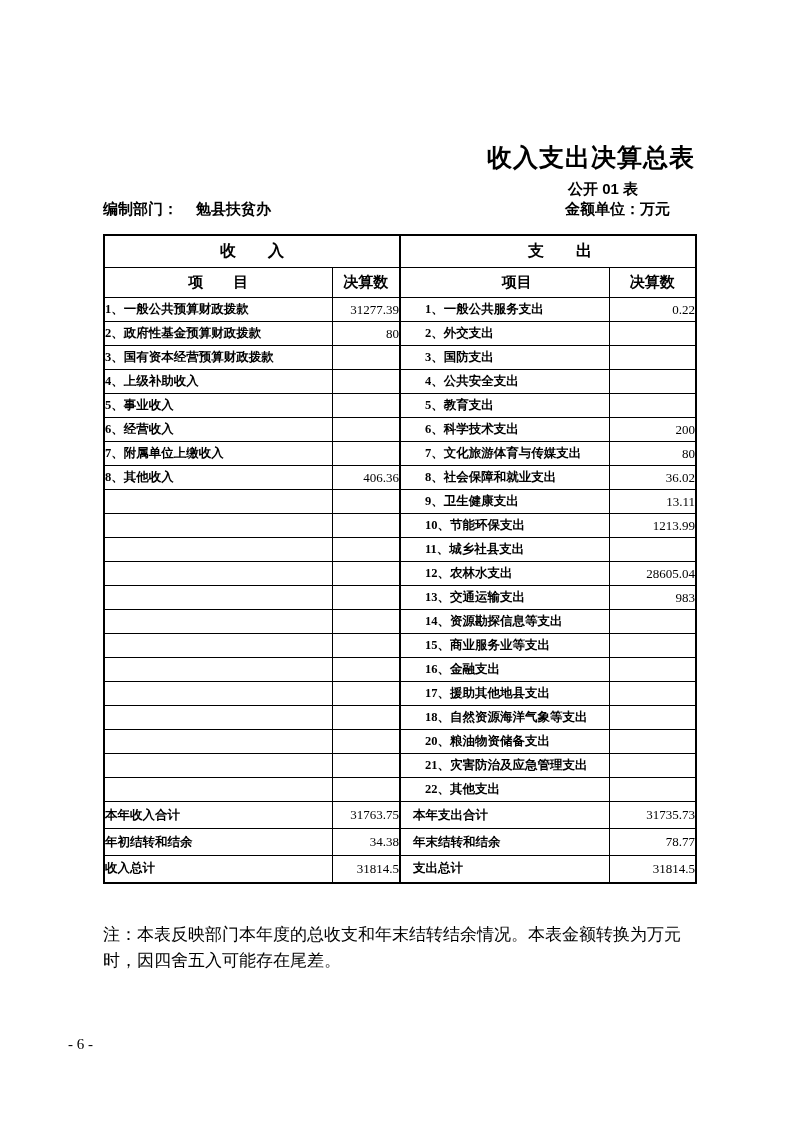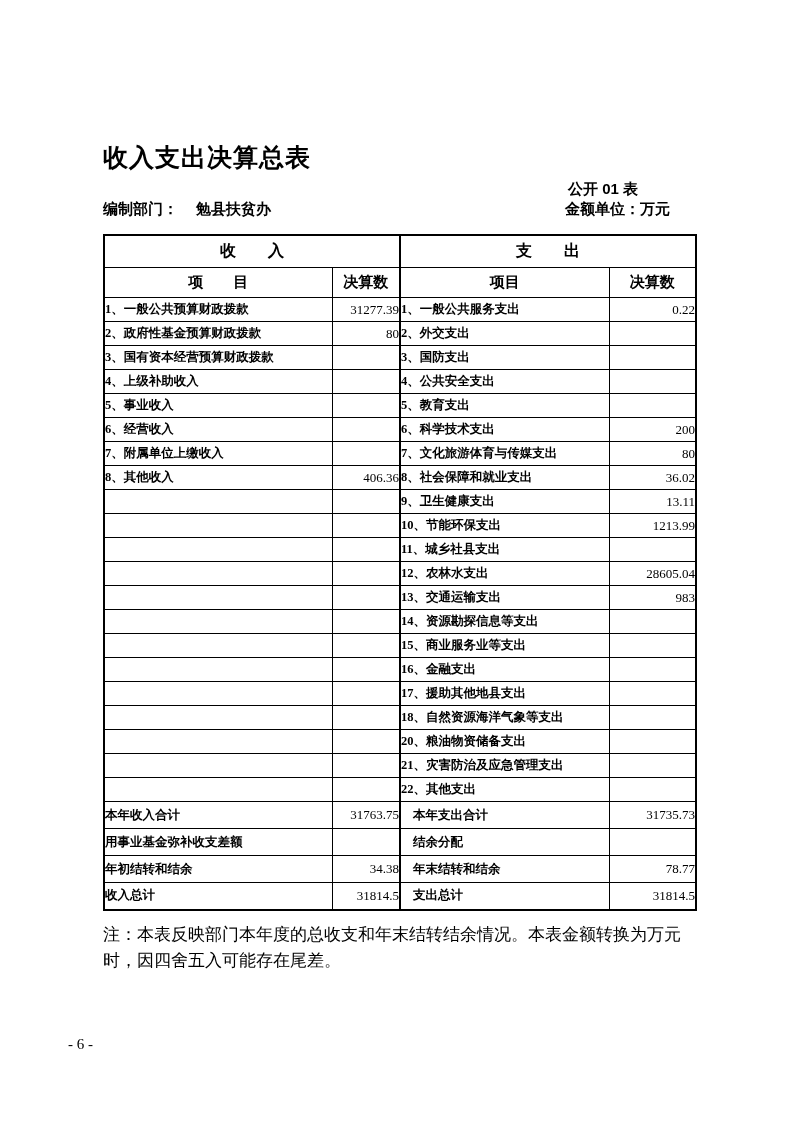--- a/index.html
+++ b/index.html
@@ -7,21 +7,21 @@
     position:relative;
     width:793px;height:1121px;
     margin:0 auto;
     background:#ffffff;
     font-family:"Liberation Sans","DejaVu Sans",sans-serif;
     color:#000;
     overflow:hidden;
   }
   .title{
     position:absolute;top:141px;left:103px;width:592px;
-    text-align:left;font-size:25px;font-weight:bold;letter-spacing:1px;
+    text-align:right;font-size:25px;font-weight:bold;letter-spacing:1px;
   }
   .table-code{
     position:absolute;top:180px;left:103px;width:535px;
     text-align:right;font-size:15px;font-weight:bold;
   }
   .meta-row{
     position:absolute;top:200px;left:103px;width:592px;
     font-size:15px;font-weight:bold;text-align:center;
   }
   .meta-left{float:left;}
@@ -35,21 +35,21 @@
   }
   table.fin{border:2px solid #000;}
   table.fin th,table.fin td{
     border:1.5px solid #000;
     padding:0;
     overflow:hidden;
     white-space:nowrap;
   }
   
   table.fin col.c2{border-right:2px solid #000;}
-  table.fin td.exp-item,table.fin th.exp-item{border-left:2px solid #000;}
+  table.fin td.exp-item,table.fin th.exp-item{border-left:2px solid #000;padding-left:24px;}
   tr.section-row th{height:31px;font-size:16px;font-weight:bold;text-align:center;}
   tr.col-row th{height:29px;font-size:15px;font-weight:bold;text-align:center;}
   tbody tr{height:24px;}
   tbody tr.summary{height:27px;}
   td.item{
     font-size:12.5px;font-weight:bold;text-align:left;
     font-family:"Liberation Serif","DejaVu Serif",serif;
   }
   td.inc-item{padding-left:2px;}
   td.exp-item{padding-left:7px;}
@@ -231,26 +231,20 @@
       <td class="item exp-item">22、其他支出</td>
       <td class="amount"></td>
     </tr>
         <tr class="summary">
       <td class="item inc-item">本年收入合计</td>
       <td class="amount">31763.75</td>
       <td class="item exp-item">本年支出合计</td>
       <td class="amount">31735.73</td>
     </tr>
         <tr class="summary">
-      <td class="item inc-item">用事业基金弥补收支差额</td>
-      <td class="amount"></td>
-      <td class="item exp-item">结余分配</td>
-      <td class="amount"></td>
-    </tr>
-        <tr class="summary">
       <td class="item inc-item">年初结转和结余</td>
       <td class="amount">34.38</td>
       <td class="item exp-item">年末结转和结余</td>
       <td class="amount">78.77</td>
     </tr>
         <tr class="summary">
       <td class="item inc-item">收入总计</td>
       <td class="amount">31814.5</td>
       <td class="item exp-item">支出总计</td>
       <td class="amount">31814.5</td>

